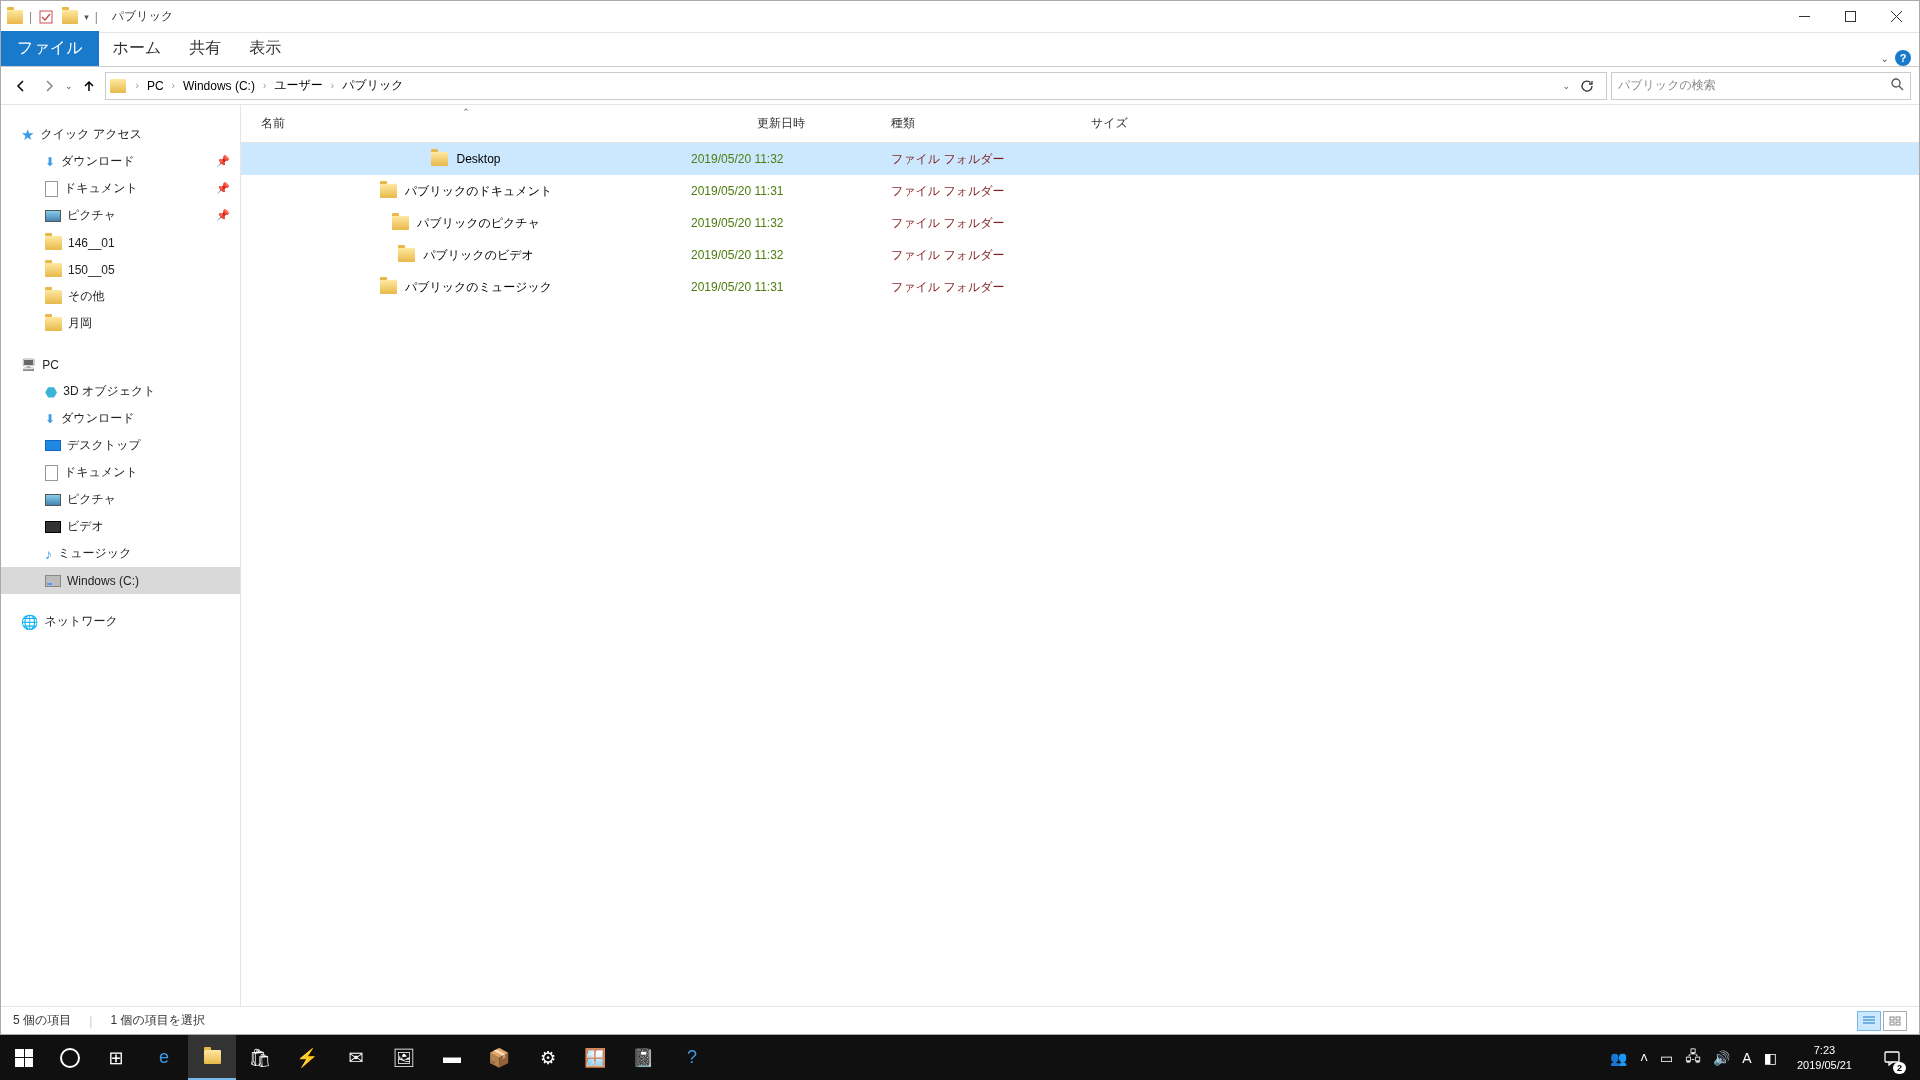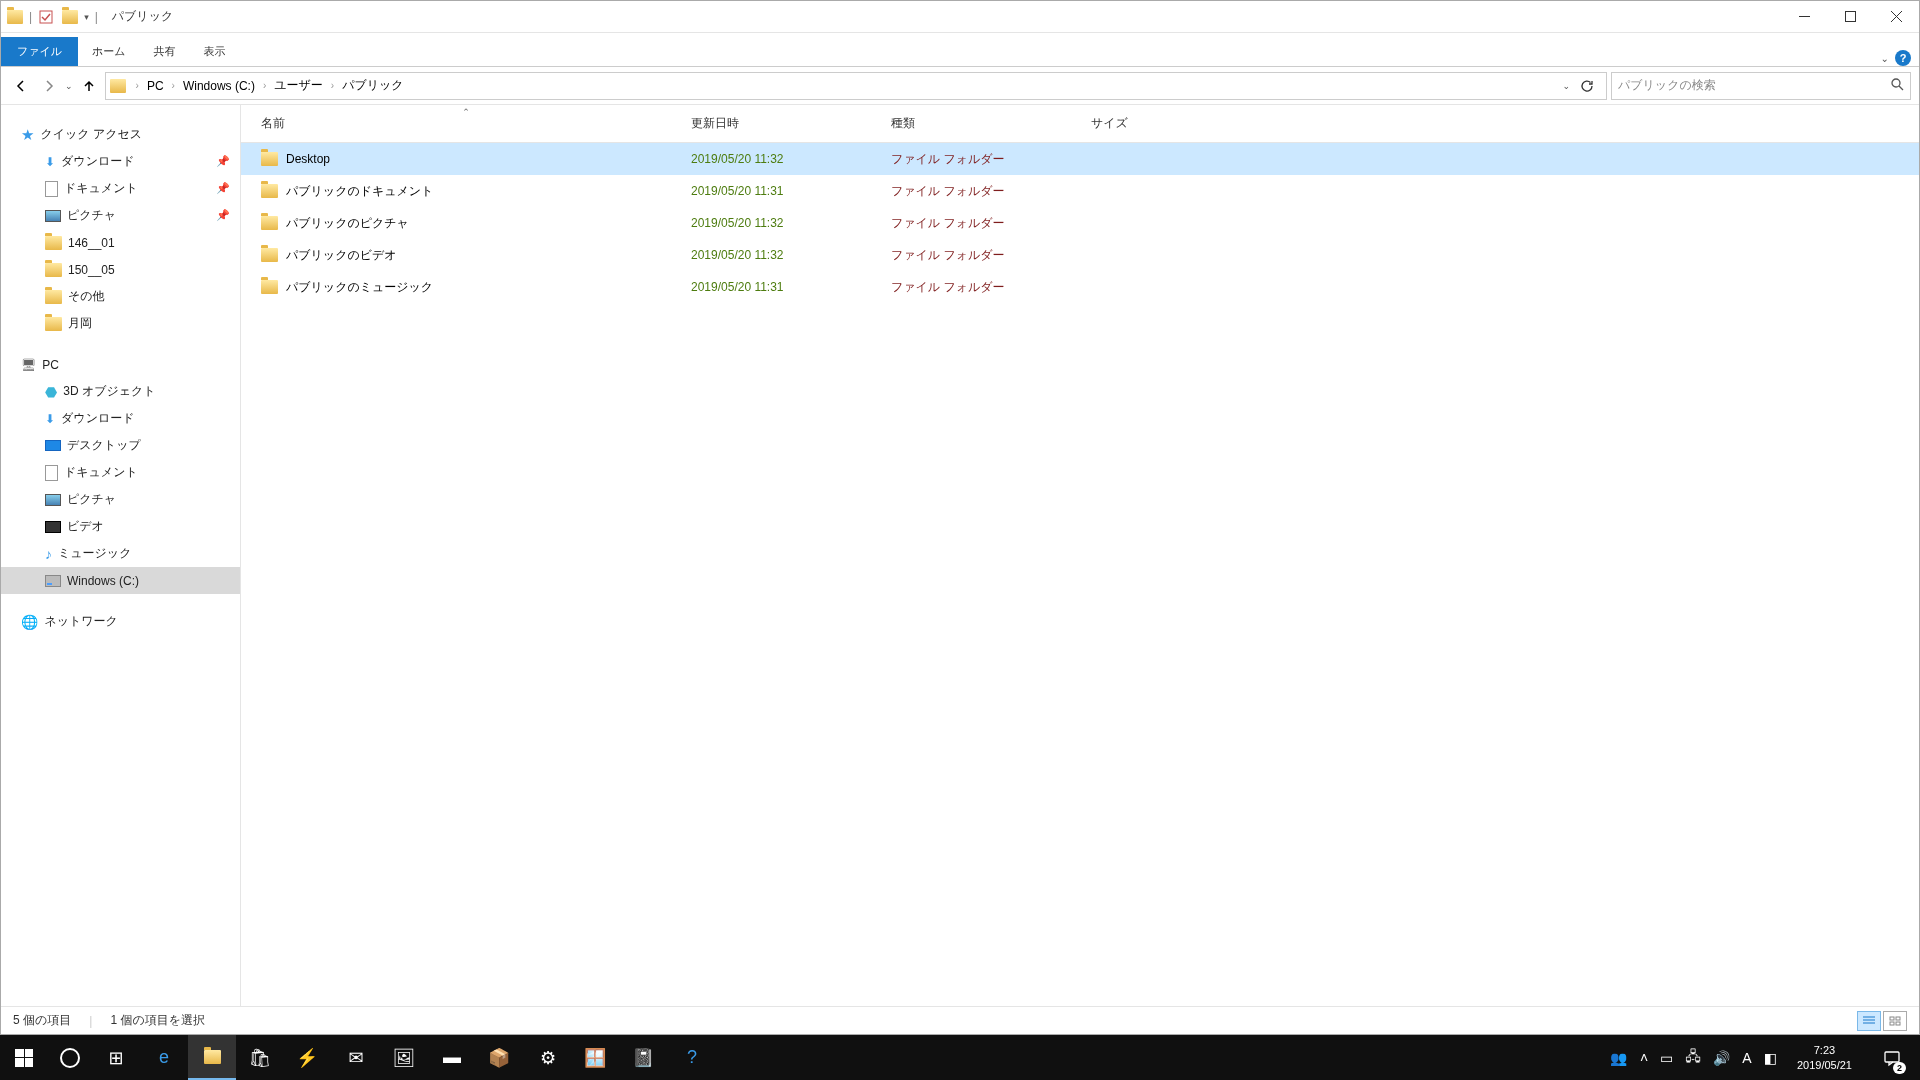--- a/index.html
+++ b/index.html
@@ -15,21 +15,21 @@
 .qat-sep { color:#888; margin:0 2px; }
 .qat-check { width:16px; height:16px; display:inline-flex; align-items:center; justify-content:center; }
 .qat-dd { color:#555; font-size:9px; margin-left:2px;}
 .titlebar-title { margin-left: 8px; font-size: 12px; color:#333; }
 .titlebar-controls { margin-left: auto; display: flex; }
 .tbc-btn { width: 46px; height: 30px; display: flex; align-items: center; justify-content: center; color:#333; }
 .tbc-btn svg { width: 11px; height: 11px; stroke:#333; fill:none; stroke-width:1; }
 
 
 .ribbon { height: 34px; display: flex; align-items: flex-end; border-bottom: 1px solid #ccc; background:#fff; position:relative; }
-.ribbon-tab { padding: 7px 14px; font-size: 11px; color:#333; }
+.ribbon-tab { padding: 7px 14px; font-size: 16px; color:#333; }
 .ribbon-tab.file { background:#1979ca; color:#fff; padding:7px 16px; }
 .ribbon-right { margin-left:auto; display:flex; align-items:center; gap:6px; padding-right:8px; }
 .ribbon-dd { color:#555; font-size:10px; }
 .help-circle { width:16px; height:16px; border-radius:50%; background:#1979ca; color:#fff; font-size:11px; display:inline-flex; align-items:center; justify-content:center; font-weight:bold;}
 
 
 .addr-row { height: 38px; display:flex; align-items:center; padding:4px 8px; gap:4px; border-bottom:1px solid #e5e5e5; }
 .nav-btn { width:24px; height:24px; display:flex; align-items:center; justify-content:center; color:#888; }
 .nav-btn.enabled { color:#000; }
 .nav-btn svg { width:14px; height:14px; stroke:currentColor; fill:none; stroke-width:1.5; }
@@ -65,28 +65,28 @@
 .vid-ico { background:#333; width:16px; height:12px; border:1px solid #000; }
 .mus-ico { color:#3a9be8; font-size:14px; }
 .obj-ico { color:#3ab5d8; font-size:14px; }
 .desk-ico { background:#1e88e5; width:16px; height:11px; border:1px solid #1565c0;}
 
 
 .filepane { flex:1; display:flex; flex-direction:column; }
 .colheaders { height:38px; display:flex; align-items:center; border-bottom:1px solid #e5e5e5; padding-left:10px; color:#333; }
 .col { padding:0 10px; font-size:12px; }
 .col-name { width:430px; position:relative;}
-.col-date { width:200px; }
+.col-date { width:200px;text-align:center; }
 .col-type { width:200px; }
 .col-size { width:120px; }
 .sort-ind { position:absolute; top:-8px; left:50%; transform:translateX(-50%); font-size:9px; color:#666; }
 .filerow { height:32px; display:flex; align-items:center; padding-left:10px; font-size:12px; }
 .filerow.selected { background:#cce8ff; }
 .filerow .cell { padding:0 10px; }
-.filerow .c-name { width:430px; display:flex; align-items:center; gap:8px;}
+.filerow .c-name { width:430px; display:flex; align-items:center; gap:8px;justify-content:center;}
 .filerow .c-date { width:200px; color:#4d7c0f;}
 .filerow .c-type { width:200px; color:#7f1d1d;}
 .filerow .c-size { width:120px; }
 
 
 .statusbar { height:28px; display:flex; align-items:center; border-top:1px solid #e5e5e5; padding:0 12px; font-size:12px; color:#333; gap:18px;}
 .statusbar .sep { color:#ccc; }
 .view-btns { margin-left:auto; display:flex; gap:2px;}
 .view-btn { width:24px; height:20px; border:1px solid #aaa; display:flex; align-items:center; justify-content:center; font-size:10px;background:#fff;}
 .view-btn.active { background:#cce8ff; border-color:#7ab8e8;}

